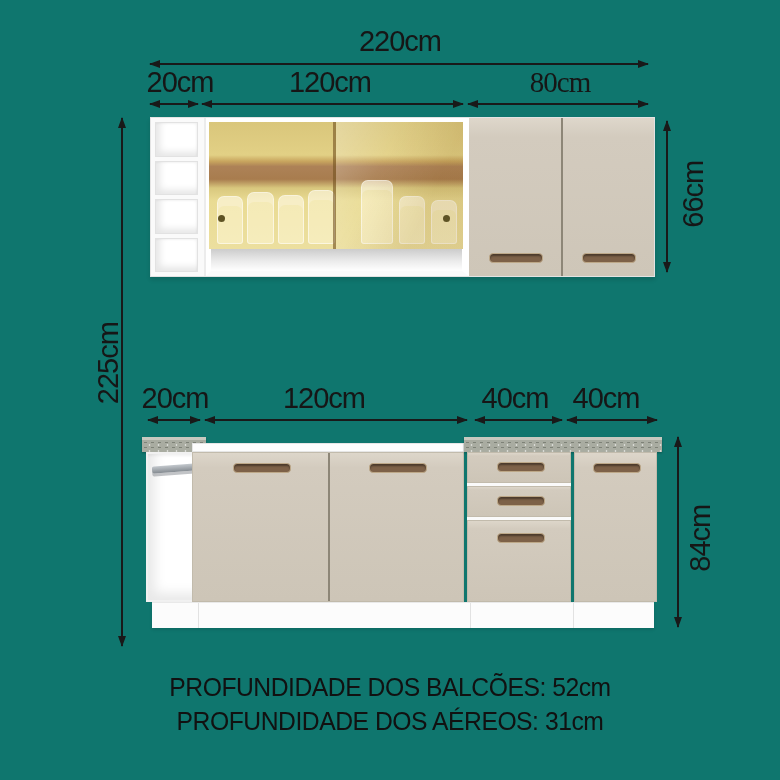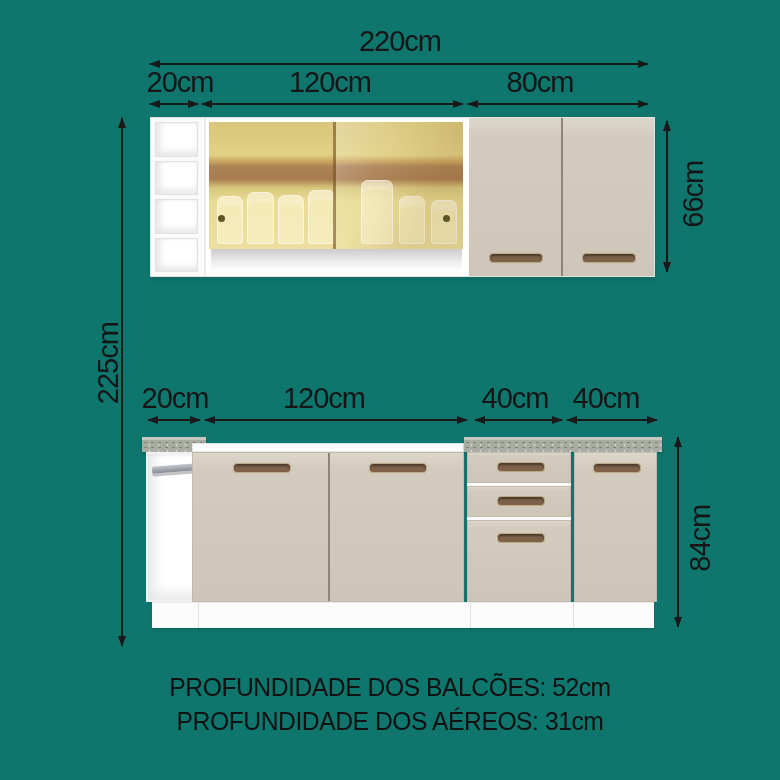--- a/index.html
+++ b/index.html
@@ -78,21 +78,21 @@
 </head>
 <body>
 
 <div class="canvas">
 
   <div class="dim" style="left:300px;top:26px;width:200px;">220cm</div>
   <div class="harrow" style="left:150px;top:63px;width:498px;"></div>
 
   <div class="dim" style="left:130px;top:67px;width:100px;">20cm</div>
   <div class="dim" style="left:270px;top:67px;width:120px;">120cm</div>
-  <div class="dim" style="left:485px;top:67px;width:110px;">80cm</div>
+  <div class="dim" style="left:505px;top:67px;width:110px;font-family:Liberation Serif, serif;">80cm</div>
   <div class="harrow" style="left:150px;top:103px;width:48px;"></div>
   <div class="harrow" style="left:202px;top:103px;width:261px;"></div>
   <div class="harrow" style="left:468px;top:103px;width:180px;"></div>
 
   <div class="varrow" style="left:121px;top:118px;height:528px;"></div>
   <div class="dim dim-v" style="left:38px;top:348px;width:140px;">225cm</div>
 
   <div class="upper-cab">
     <div class="shelf-unit">
       <div class="shelf-cell"></div>

